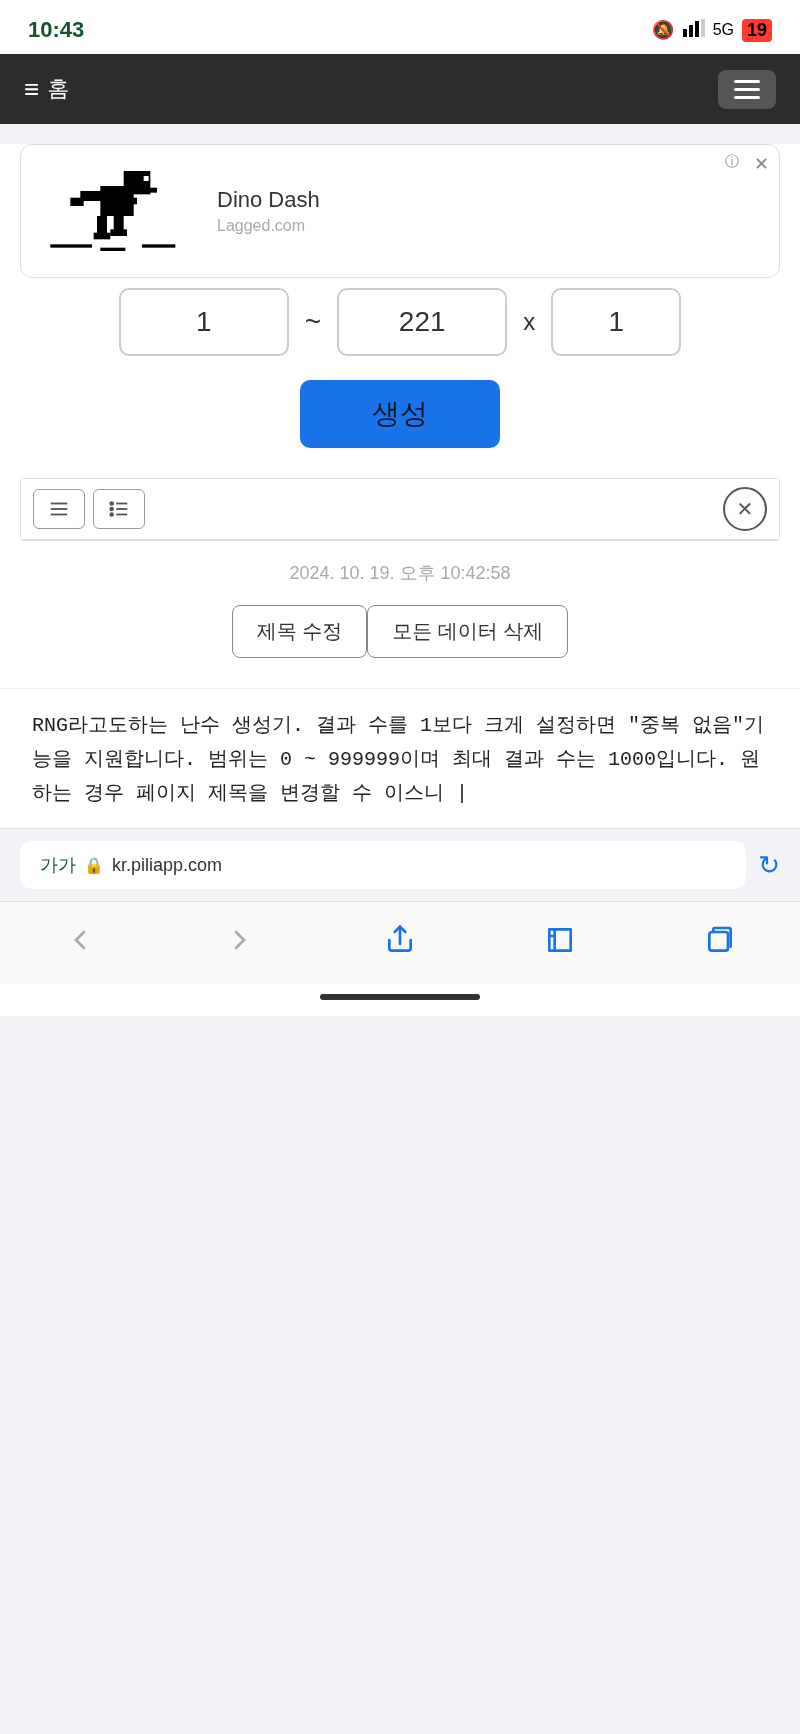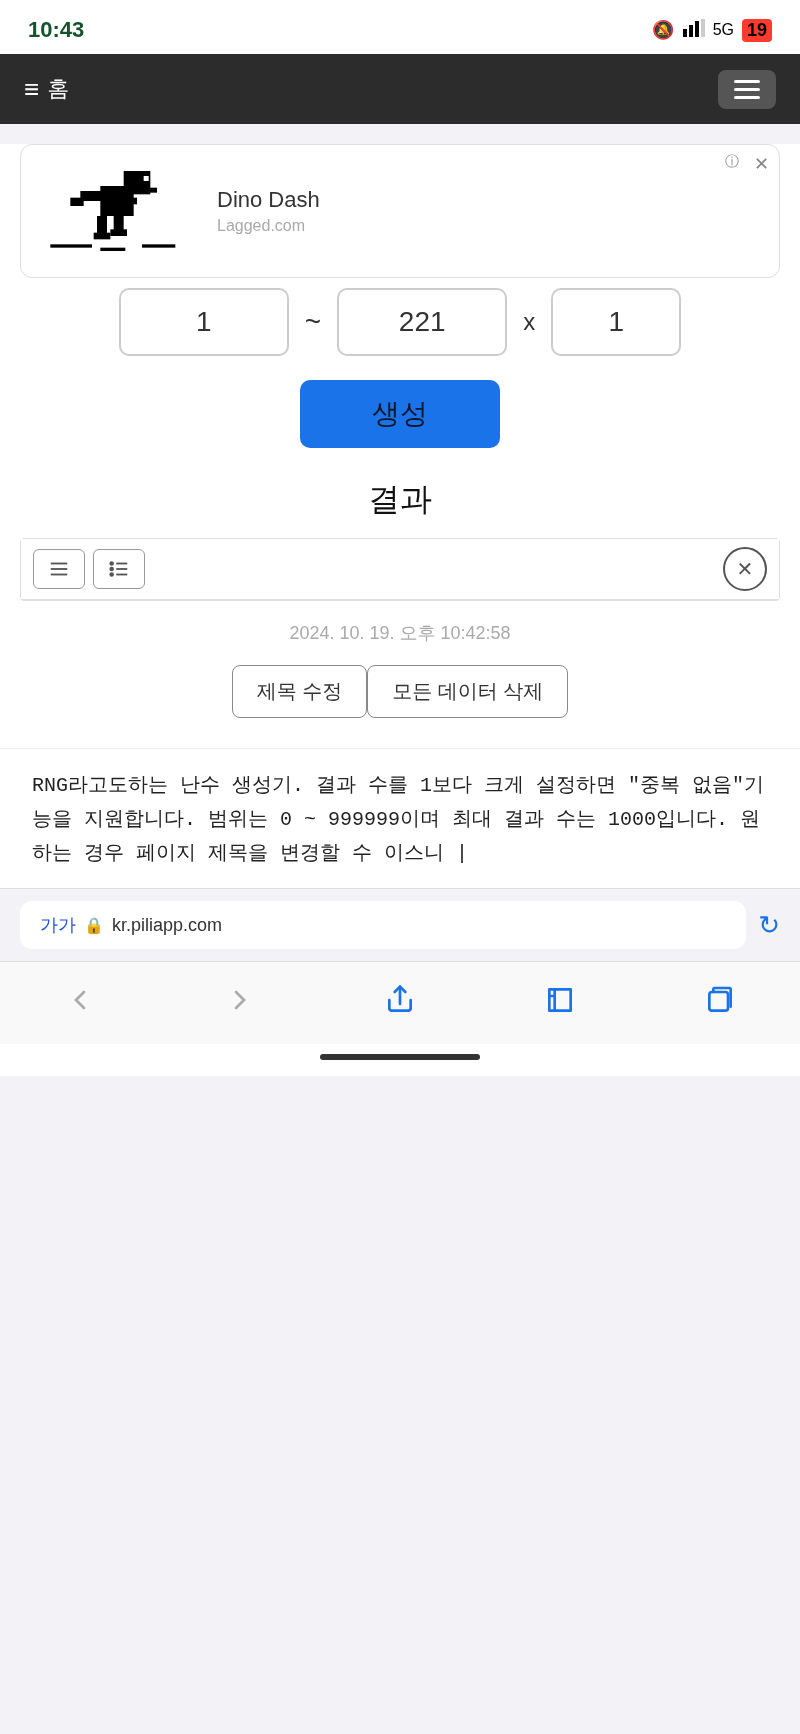--- a/index.html
+++ b/index.html
@@ -284,21 +284,21 @@
       flex: 1;
       background: white;
       border-radius: 12px;
       padding: 12px 20px;
       display: flex;
       align-items: center;
       gap: 8px;
     }
     .address-prefix {
       font-size: 18px;
-      color: #1d4ed8;
+      color: #14532d;
     }
     .address-lock {
       font-size: 16px;
       color: #888;
     }
     .address-url {
       font-size: 18px;
       color: #333;
       flex: 1;
     }
@@ -440,21 +440,20 @@
     <span class="separator">~</span>
     <input class="num-input" type="text" value="221" style="">
     <span class="multiply-sep">x</span>
     <input class="num-input" type="text" style="width: 130px;" value="1">
   </div>
 
   <button class="generate-btn">
     <span>생성</span>
   </button>
 
-  <div class="result-label">결과</div>
 
   <div class="result-section">
     <div class="result-toolbar-row">
       <button class="toolbar-btn">
         <svg viewBox="0 0 24 24" fill="none" stroke="#555" stroke-width="2">
           <line x1="3" y1="6" x2="21" y2="6"></line>
           <line x1="3" y1="12" x2="21" y2="12"></line>
           <line x1="3" y1="18" x2="21" y2="18"></line>
         </svg>
       </button>

